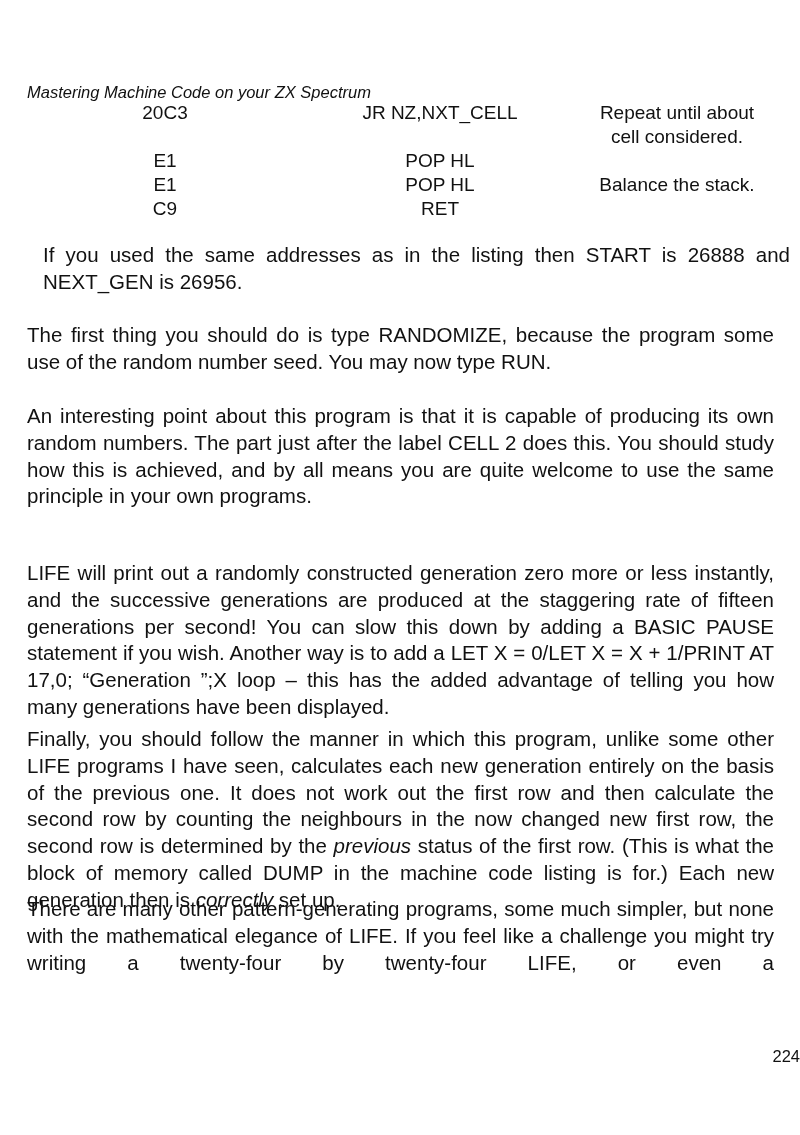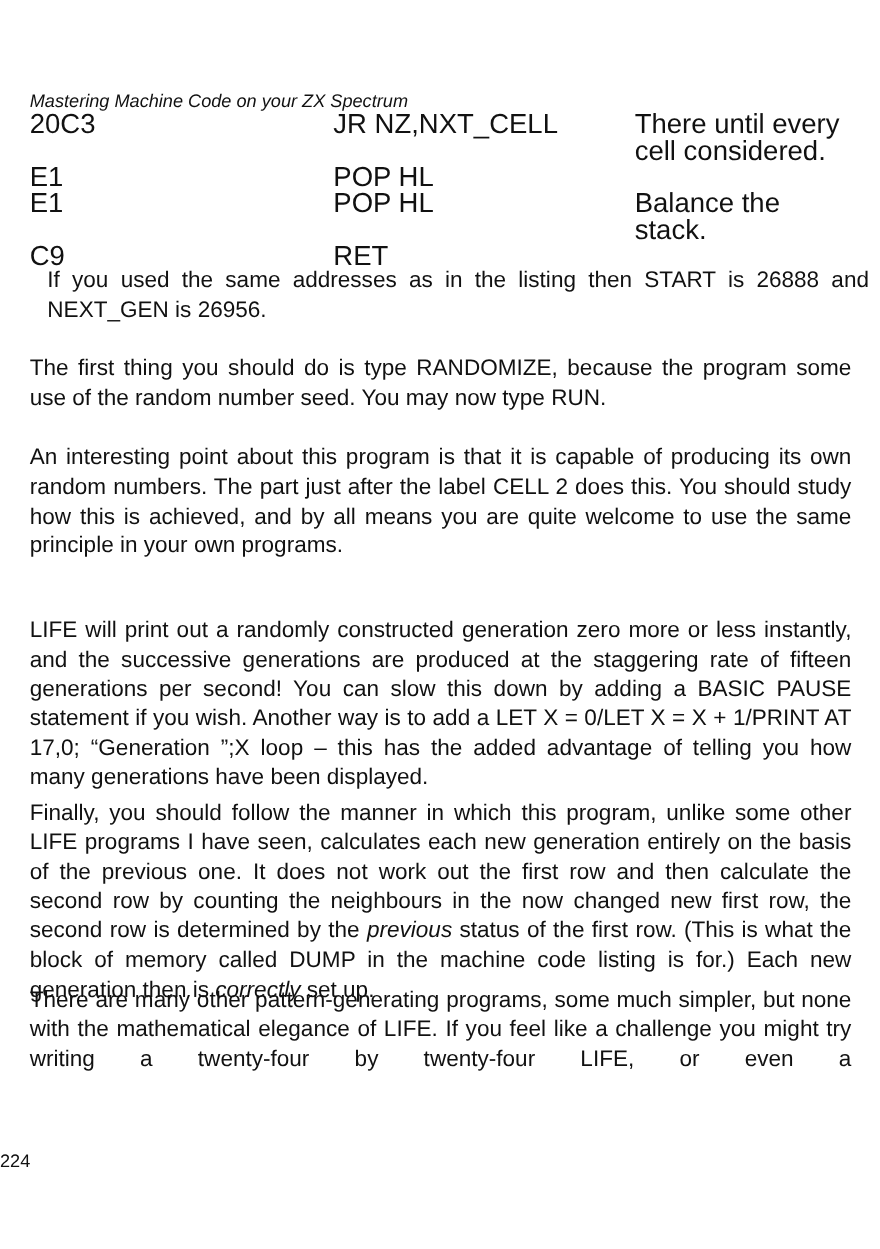--- a/index.html
+++ b/index.html
@@ -1,37 +1,37 @@
 <!DOCTYPE html>
 <html><head>
 <meta charset="utf-8">
 <style>
   html, body { margin: 0; padding: 0; background: #ffffff; }
   body { width: 800px; height: 1135px; position: relative; overflow: hidden;
          font-family: "Liberation Sans", sans-serif; color: #111111; }
   .running-head { position: absolute; left: 27px; top: 67px; font-size: 16.5px; font-style: italic; margin-top: 16px; }
-  .listing { position: absolute; left: 27px; top: 101px; width: 750px; font-size: 25px; line-height: 24px; }
+  .listing { position: absolute; left: 27px; top: 101px; width: 750px; font-size: 19px; line-height: 24px; text-align: center; }
   .row { display: flex; }
   .c1 { width: 276px; }
   .c2 { width: 274px; }
   .c3 { flex: 1; }
   .para { position: absolute; left: 27px; width: 747px; font-size: 20.5px; line-height: 26.8px; text-align: justify; }
-  .page-number { position: absolute; top: 1047px; left: 0; width: 800px; text-align: left; font-size: 16.5px; }
+  .page-number { position: absolute; top: 1047px; left: 0; width: 800px; text-align: right; font-size: 16.5px; }
 </style>
 </head>
 <body>
 
 <div class="running-head">Mastering Machine Code on your ZX Spectrum</div>
 
 <div class="listing">
   <div class="row">
     <div class="c1">20C3</div>
     <div class="c2">JR NZ,NXT_CELL</div>
     <div class="c3">
-      <div>There until every</div>
+      <div>Repeat until about</div>
       <div>cell considered.</div>
     </div>
   </div>
   <div class="row">
     <div class="c1">E1</div>
     <div class="c2">POP HL</div>
     <div class="c3"></div>
   </div>
   <div class="row">
     <div class="c1">E1</div>

